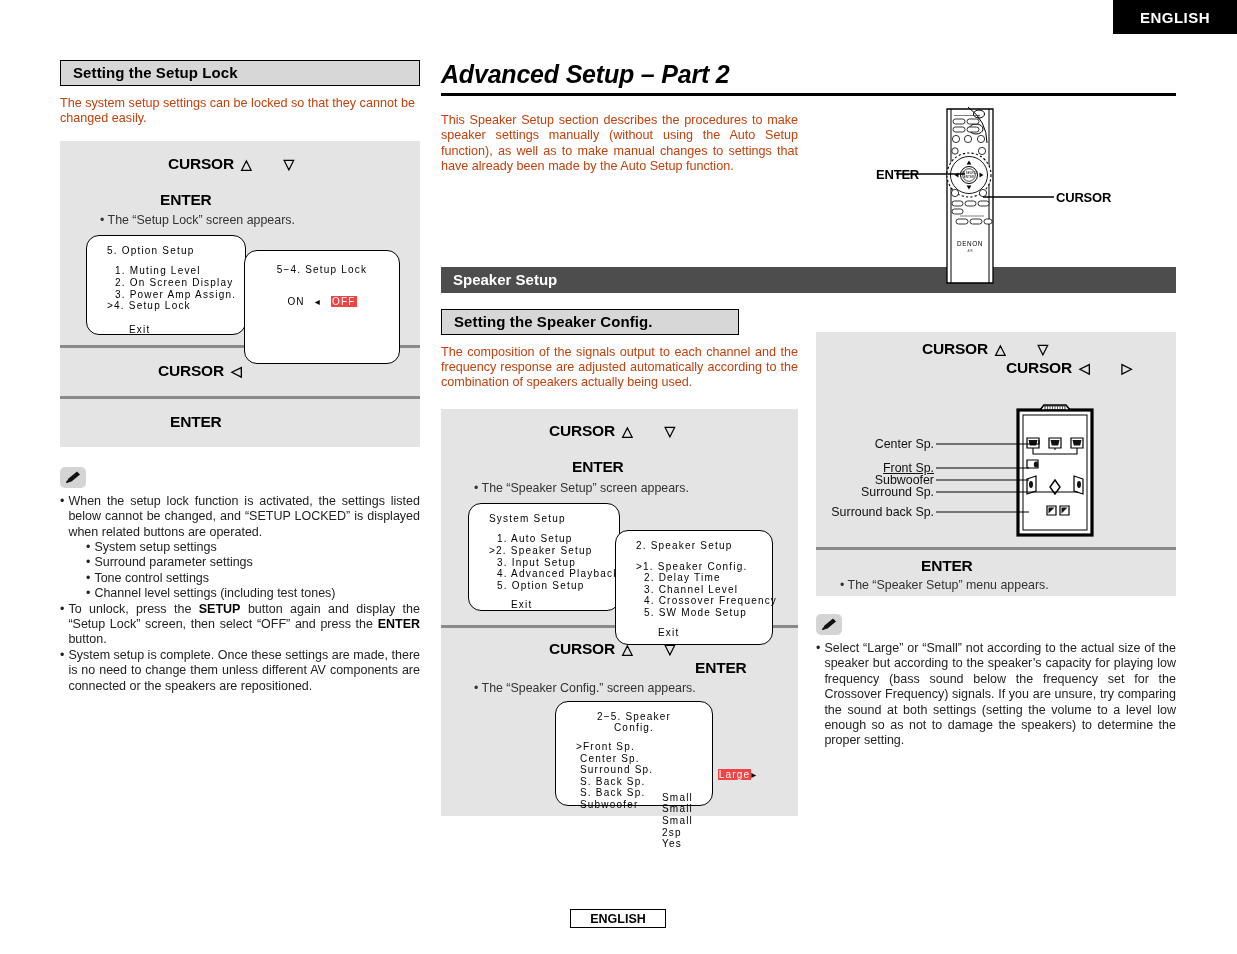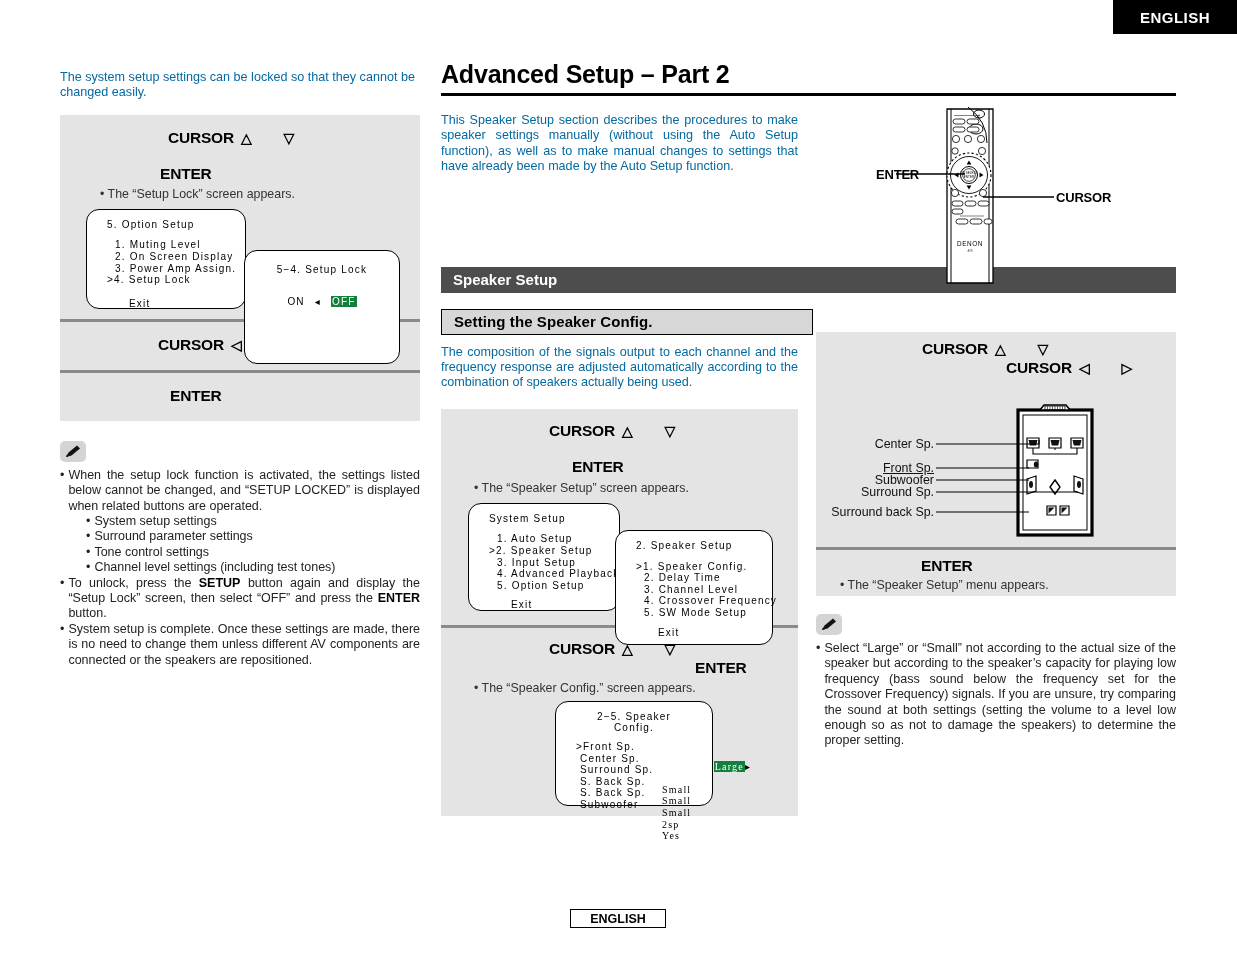--- a/index.html
+++ b/index.html
@@ -52,21 +52,21 @@
   .band-head {
     background: #4d4d4d; color: #fff;
     font-size: 15px; font-weight: bold;
     padding: 4px 0 5px 12px;
   }
 
   
   .para {
     font-size: 12.6px; line-height: 15.4px;
     text-align: justify;
-    color: #0369a1;
+    color: #c2410c;
   }
   .para-left { text-align: left; }
 
   
   .panel { background: #e4e4e4; position: relative; }
   .hrule { height: 3px; background: #8a8a8a; }
   .step-label {
     font-size: 15.5px; font-weight: bold; letter-spacing: -.2px;
     display: flex; align-items: center; gap: 7px;
   }
@@ -82,21 +82,21 @@
     font-family: "Liberation Sans", sans-serif;
     font-size: 10px;
     letter-spacing: 1.2px;
     line-height: 11.6px;
     color: #000;
     padding: 9px 20px;
   }
   .osd .title { margin-bottom: 9px; }
   .osd .row { white-space: pre; }
   .osd .exit { margin-top: 12px; padding-left: 22px; }
-  .inv { background: #15803d; color: #fff; padding: 0 1px; }
+  .inv { background: #ef4444; color: #fff; padding: 0 1px; }
 
   
   .pencil {
     width: 26px; height: 21px; border-radius: 5px;
     background: #d4d4d4; position: relative;
   }
   .pencil svg { position: absolute; left: 4px; top: 3px; }
   .note-list { font-size: 12.5px; line-height: 15.4px; color: #222; }
   .note-list .li { display: flex; gap: 4px; text-align: justify; }
   .note-list .dot { flex: 0 0 auto; }
@@ -114,20 +114,21 @@
 </style>
 </head>
 <body>
 
 <div class="page">
 
   <div class="lang-tab-top">ENGLISH</div>
 
   <div class="col-left">
 
+    <div class="sec-head">Setting the Setup Lock</div>
 
     <div class="para para-left" style="margin-top:10px;width:358px;">The system setup settings can be locked so that they cannot be changed easily.</div>
 
     <div class="panel" style="margin-top:14px;height:204px;">
       <div class="step-label" style="position:absolute;left:108px;top:14px;">
         <span>CURSOR</span>
         <span class="tri">△</span>
         <span class="tri" style="margin-left:25px;">▽</span>
       </div>
       <div class="step-label" style="position:absolute;left:100px;top:50px;">
@@ -208,27 +209,27 @@
         </div>
         <div class="li">
           <span class="dot">•</span>
           <span>System setup is complete. Once these settings are made, there is no need to change them unless different AV components are connected or the speakers are repositioned.</span>
         </div>
       </div>
     </div>
   </div>
 
   <div class="col-mid">
-    <div class="big-title" style="width:735px;">Advanced Setup – Part 2</div>
+    <div class="big-title" style="width:735px;font-style:italic;">Advanced Setup – Part 2</div>
 
     <div class="para" style="margin-top:17px;width:357px;">This Speaker Setup section describes the procedures to make speaker settings manually (without using the Auto Setup function), as well as to make manual changes to settings that have already been made by the Auto Setup function.</div>
 
     <div class="band-head" style="margin-top:92px;width:735px;">Speaker Setup</div>
 
-    <div class="sec-head" style="margin-top:16px;width:372px;">Setting the Speaker Config.</div>
+    <div class="sec-head" style="margin-top:16px;width:298px;">Setting the Speaker Config.</div>
 
     <div class="para" style="margin-top:10px;width:357px;">The composition of the signals output to each channel and the frequency response are adjusted automatically according to the combination of speakers actually being used.</div>
 
     <div class="panel" style="margin-top:18px;height:216px;">
       <div class="step-label" style="position:absolute;left:108px;top:13px;">
         <span>CURSOR</span>
         <span class="tri">△</span>
         <span class="tri" style="margin-left:25px;">▽</span>
       </div>
       <div class="step-label" style="position:absolute;left:131px;top:49px;">
@@ -273,21 +274,21 @@
       <div class="osd" style="left:114px;top:73px;width:158px;height:105px;">
         <div class="title" style="text-align:center;margin-bottom:7px;">2−5. Speaker Config.</div>
         <div style="position:relative;">
           <div class="row"><span>&gt;Front Sp.</span></div>
           <div class="row"><span> Center Sp.</span></div>
           <div class="row"><span> Surround Sp.</span></div>
           <div class="row"><span> S. Back Sp.</span></div>
           <div class="row"><span> S. Back Sp.</span></div>
           <div class="row"><span> Subwoofer</span></div>
 
-          <div style="position:absolute;left:86px;top:8px;font-family:Liberation Serif, serif;">
+          <div style="position:absolute;left:86px;top:16px;">
             <div class="row">
               <span class="inv">Large</span><span>▸</span>
             </div>
             <div class="row"><span>Small</span></div>
             <div class="row"><span>Small</span></div>
             <div class="row"><span>Small</span></div>
             <div class="row"><span>2sp</span></div>
             <div class="row"><span>Yes</span></div>
           </div>
         </div>

